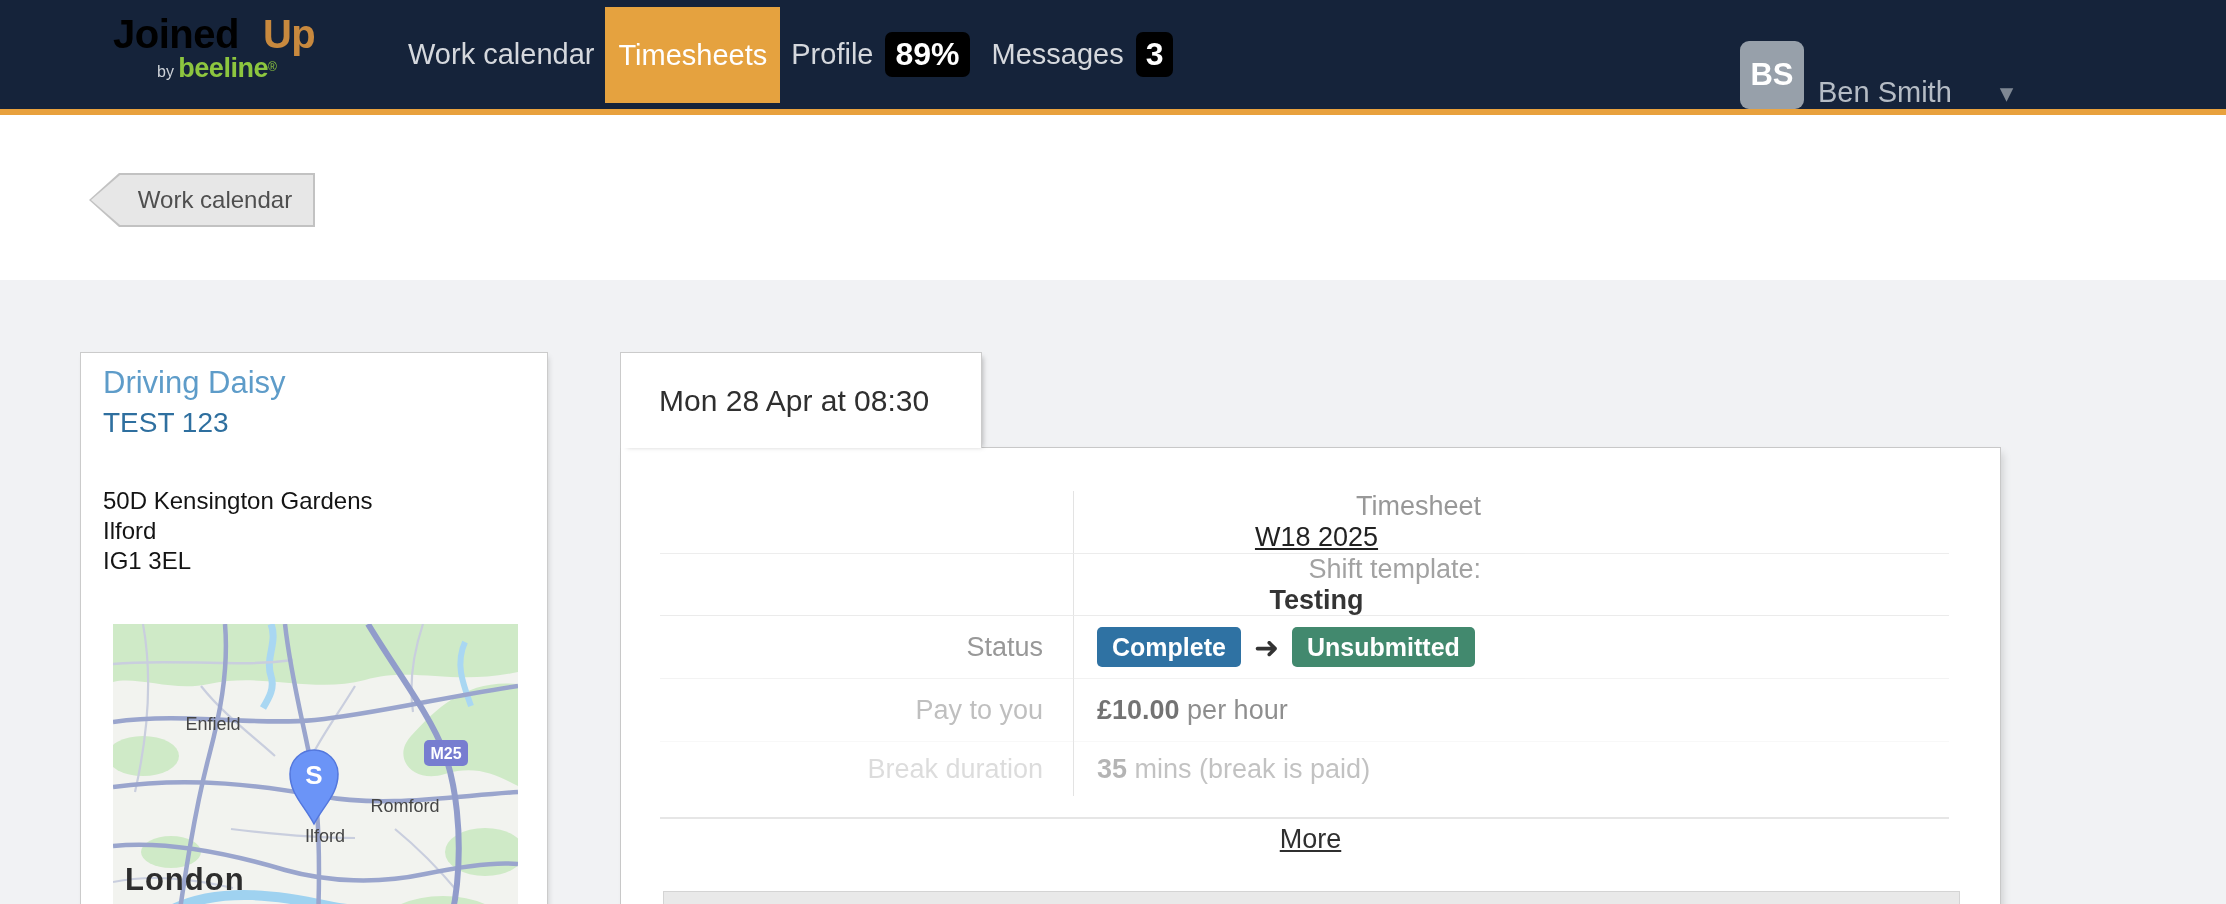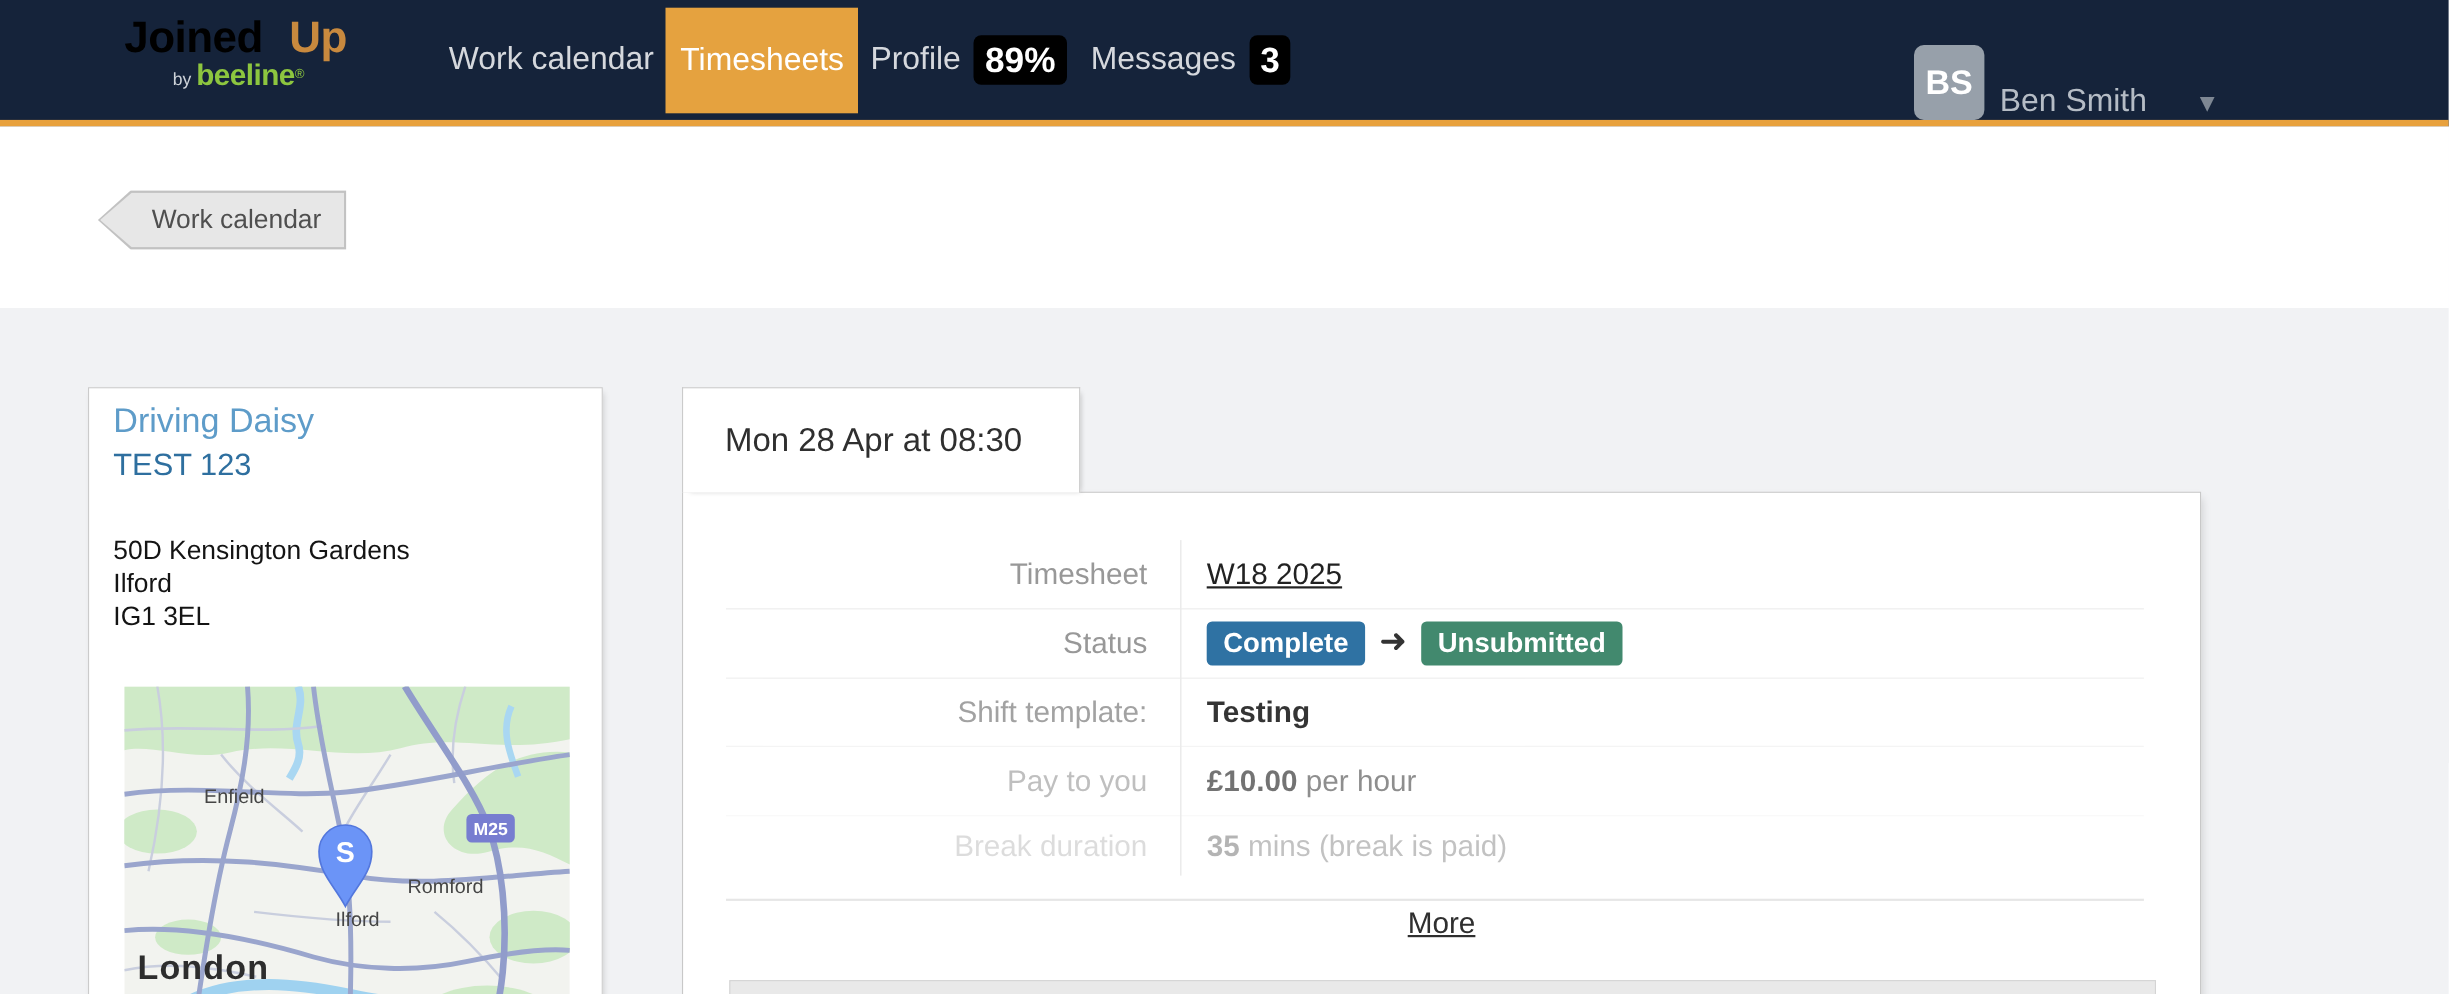--- a/index.html
+++ b/index.html
@@ -95,27 +95,27 @@
   }
   .detail-panel {
     position: absolute; left: 620px; top: 167px; width: 1381px; height: 600px;
     background: #ffffff; border: 1px solid #c8c8c8; z-index: 2;
     box-shadow: 4px 4px 8px -2px rgba(0,0,0,0.15);
   }
   .vdiv { position: absolute; left: 452px; top: 43px; width: 1px; height: 305px; background: #e3e3e3; }
   .rows { position: absolute; left: 39px; right: 51px; top: 43px; }
   .row { display: flex; align-items: center; }
   .row + .row { border-top: 1px solid #ebebeb; }
-  .h62 { height: 62px; } .h63 { height: 63px; } .h55 { height: 55px; }
+  .h62 { height: 62px; flex-direction: column; } .h63 { height: 63px; } .h55 { height: 55px; }
   .o90 { opacity: 0.9; } .o62 { opacity: 0.62; } .o33 { opacity: 0.33; }
   .rlabel {
     width: 413px; padding-right: 30px; text-align: right;
     font-size: 27px; color: #989898; flex-shrink: 0;
   }
-  .rvalue { padding-left: 24px; font-size: 27px; color: #2e2e2e; display: flex; align-items: flex-start; }
+  .rvalue { padding-left: 24px; font-size: 27px; color: #2e2e2e; display: flex; align-items: center; }
   .vlink { color: #222222; text-decoration: underline; cursor: pointer; }
   .vbold { font-weight: bold; color: #1f1f1f; }
   .vamount { font-weight: bold; color: #1f1f1f; }
   .vunit { color: #4a4a4a; white-space: pre; }
   .badge {
     display: inline-block; padding: 5px 15px; border-radius: 5px;
     color: #ffffff; font-size: 25px; font-weight: bold; line-height: 1.2;
   }
   .badge-complete { background: #2f72a3; }
   .badge-unsubmitted { background: #42896e; }
@@ -238,36 +238,36 @@
     <div class="vdiv"></div>
     <div class="rows">
 
       <div class="row h62">
         <div class="rlabel">Timesheet</div>
         <div class="rvalue">
             <span class="vlink">W18 2025</span>
           </div>
       </div>
 
+      <div class="row h62 o90">
+        <div class="rlabel">Shift template:</div>
+        <div class="rvalue">
+            <span class="vbold">Testing</span>
+          </div>
+      </div>
+
       <div class="row h63">
         <div class="rlabel">Status</div>
         <div class="rvalue">
           <span class="badge badge-complete">Complete</span>
           <span class="status-arrow">➜</span>
           <span class="badge badge-unsubmitted">Unsubmitted</span>
         </div>
       </div>
 
-      <div class="row h62 o90">
-        <div class="rlabel">Shift template:</div>
-        <div class="rvalue">
-            <span class="vbold">Testing</span>
-          </div>
-      </div>
-
       <div class="row h63 o62">
         <div class="rlabel">Pay to you</div>
         <div class="rvalue">
             <span class="vamount">£10.00</span>
             <span class="vunit"> per hour</span>
           </div>
       </div>
 
       <div class="row h55 o33">
         <div class="rlabel">Break duration</div>

